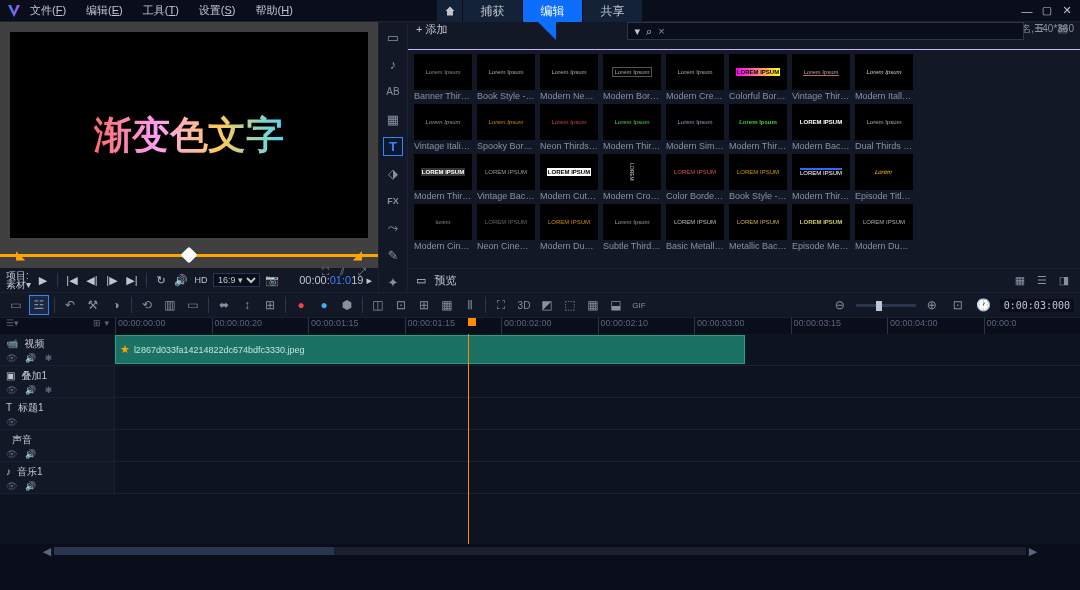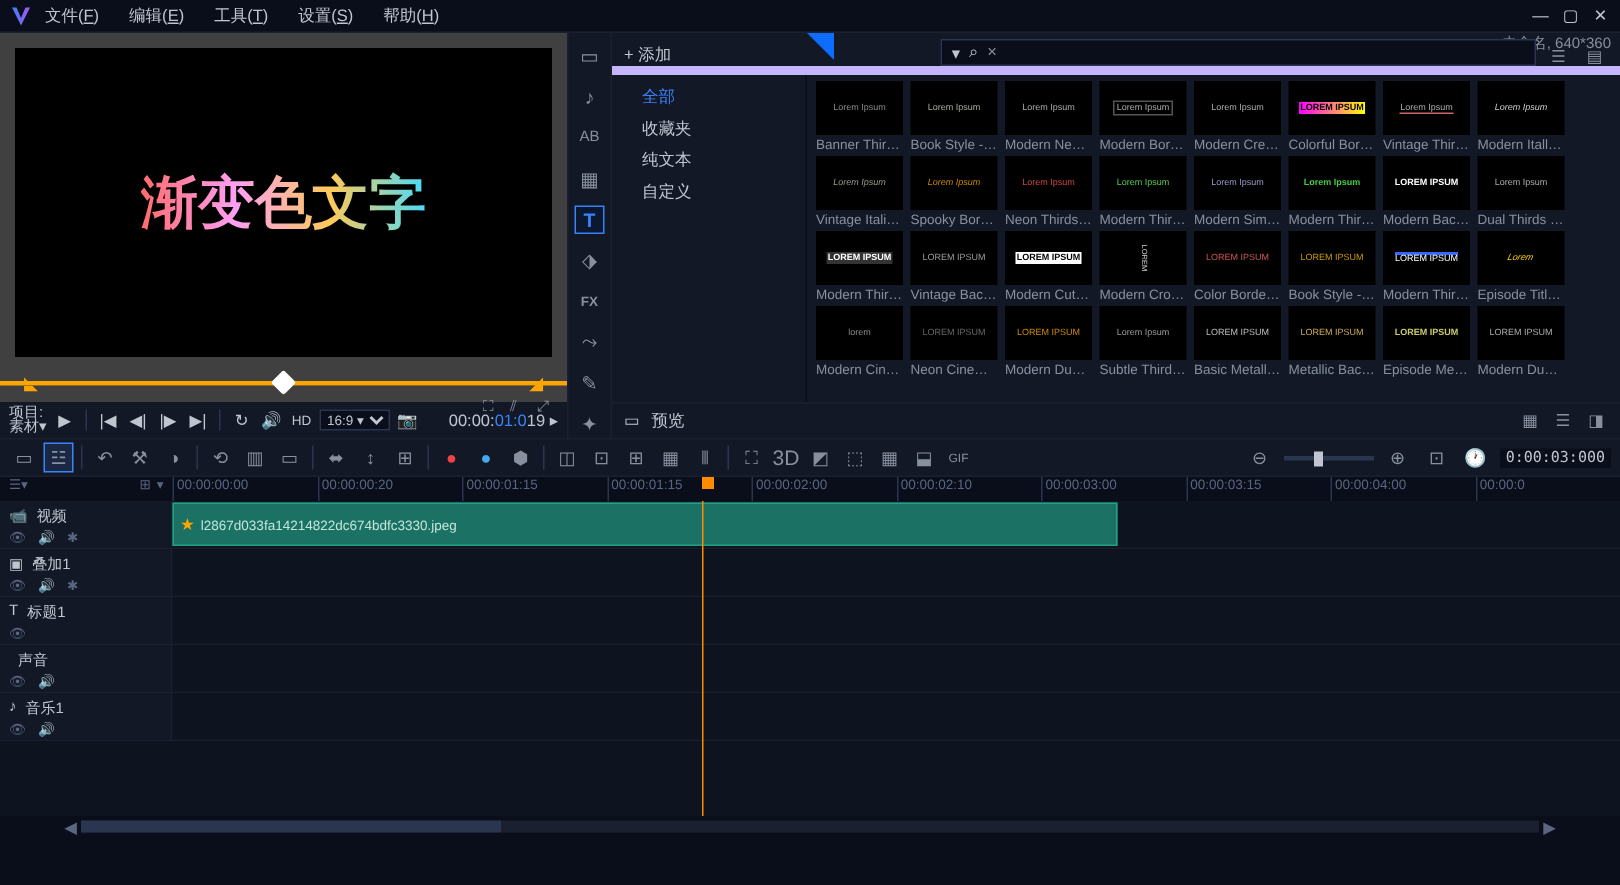--- a/index.html
+++ b/index.html
@@ -34,21 +34,21 @@
 .preview-ctrl .lbl{font-size:10px;line-height:9px}
 .preview-ctrl .btn{width:16px;height:16px;display:flex;align-items:center;justify-content:center;color:#c0c5d0;font-size:11px}
 .preview-ctrl .sep{width:1px;height:14px;background:#2a3550;margin:0 2px}
 .preview-ctrl .time{margin-left:auto;font-family:monospace;font-size:11px}
 .preview-ctrl .time .f{color:#3b82f6}
 .preview-ctrl select{background:#0a0e1a;border:1px solid #2a3550;color:#c0c5d0;font-size:9px;height:14px}
 .midcol{width:30px;background:#121826;border-left:1px solid #1a2030;border-right:1px solid #1a2030;display:flex;flex-direction:column;align-items:center;padding-top:6px;gap:8px}
 .midcol .mi{width:20px;height:20px;display:flex;align-items:center;justify-content:center;color:#8890a0;font-size:13px}
 .midcol .mi.active{color:#3b82f6;border:1px solid #3b82f6;background:#0a1830}
 .library{flex:1;background:#121826;display:flex;flex-direction:column}
-.lib-top{height:28px;display:flex;align-items:flex-end;padding:0 8px;border-bottom:6px solid #c4b5fd;position:relative}
+.lib-top{height:28px;display:flex;align-items:flex-start;padding:0 8px;border-bottom:1px solid #c4b5fd;position:relative}
 .lib-top .add{font-size:11px;display:flex;align-items:center;gap:4px}
 .lib-corner{position:absolute;left:130px;top:0;width:18px;height:18px;background:#0d6efd;clip-path:polygon(0 0,100% 0,100% 100%)}
 .lib-search{margin-left:180px;flex:1;display:flex;align-items:center;gap:6px;background:#0a0e1a;height:18px;padding:0 6px;border:1px solid #2a3550}
 .lib-search input{background:none;border:none;color:#8890a0;font-size:10px;flex:1;outline:none;font-style:italic}
 .lib-search .x{color:#8890a0}
 .lib-top .filt{margin-left:6px;color:#8890a0;width:18px;text-align:center}
 .lib-body{flex:1;display:flex;overflow:hidden}
 .lib-tree{width:130px;padding:4px 0;border-right:1px solid #0a0e1a}
 .lib-tree div{padding:3px 20px;font-size:11px}
 .lib-tree div.sel{color:#3b82f6}
@@ -103,20 +103,30 @@
           </linearGradient>
         </defs>
       </svg></span>
   <div class="menubar">
     <span><span>文件(</span><u>F</u><span>)</span></span>
     <span><span>编辑(</span><u>E</u><span>)</span></span>
     <span><span>工具(</span><u>T</u><span>)</span></span>
     <span><span>设置(</span><u>S</u><span>)</span></span>
     <span><span>帮助(</span><u>H</u><span>)</span></span>
   </div>
+  <div class="tabs">
+    <div class="tab home">
+        <svg viewBox="0 0 16 16">
+          <path d="M8 2 L2 8 L4 8 L4 14 L12 14 L12 8 L14 8 Z"></path>
+        </svg>
+      </div>
+    <div class="tab">捕获</div>
+    <div class="tab active">编辑</div>
+    <div class="tab">共享</div>
+  </div>
   <div class="win-ctrl">
     <span>—</span>
     <span>▢</span>
     <span>✕</span>
   </div>
 </div>
 <div class="proj-title">未命名, 640*360</div>
 
 <div class="main">
   <div class="preview">
@@ -173,26 +183,20 @@
       <div class="lib-corner"></div>
       <div class="lib-search">
         <span>▾</span>
         <span>⌕</span>
         <span class="x">×</span>
       </div>
       <span class="filt">☰</span>
       <span class="filt">▤</span>
     </div>
     <div class="lib-body">
-      <div class="lib-tree" id="tree">
-          <div class="sel">全部</div>
-          <div>收藏夹</div>
-          <div>纯文本</div>
-          <div>自定义</div>
-        </div>
       <div class="lib-grid" id="grid">
           <div class="grid-row">
             <div class="grid-item">
               <div class="grid-thumb">
                 <span style="color:#888">Lorem Ipsum</span>
               </div>
               <div class="grid-label">Banner Thirds - ...</div>
             </div>
             <div class="grid-item">
               <div class="grid-thumb">
@@ -421,21 +425,21 @@
   <span class="tb" style="color:#4ae">●</span>
   <span class="tb">⬢</span>
   <span class="sep"></span>
   <span class="tb">◫</span>
   <span class="tb">⊡</span>
   <span class="tb">⊞</span>
   <span class="tb">▦</span>
   <span class="tb">⫴</span>
   <span class="sep"></span>
   <span class="tb">⛶</span>
-  <span class="tb" style="font-size:14px">3D</span>
+  <span class="tb" style="font-size:10px">3D</span>
   <span class="tb">◩</span>
   <span class="tb">⬚</span>
   <span class="tb">▦</span>
   <span class="tb">⬓</span>
   <span class="tb" style="font-size:8px">GIF</span>
   <div class="zoom">
     <span class="tb">⊖</span>
     <div class="zbar">
         <div class="zt"></div>
       </div>

